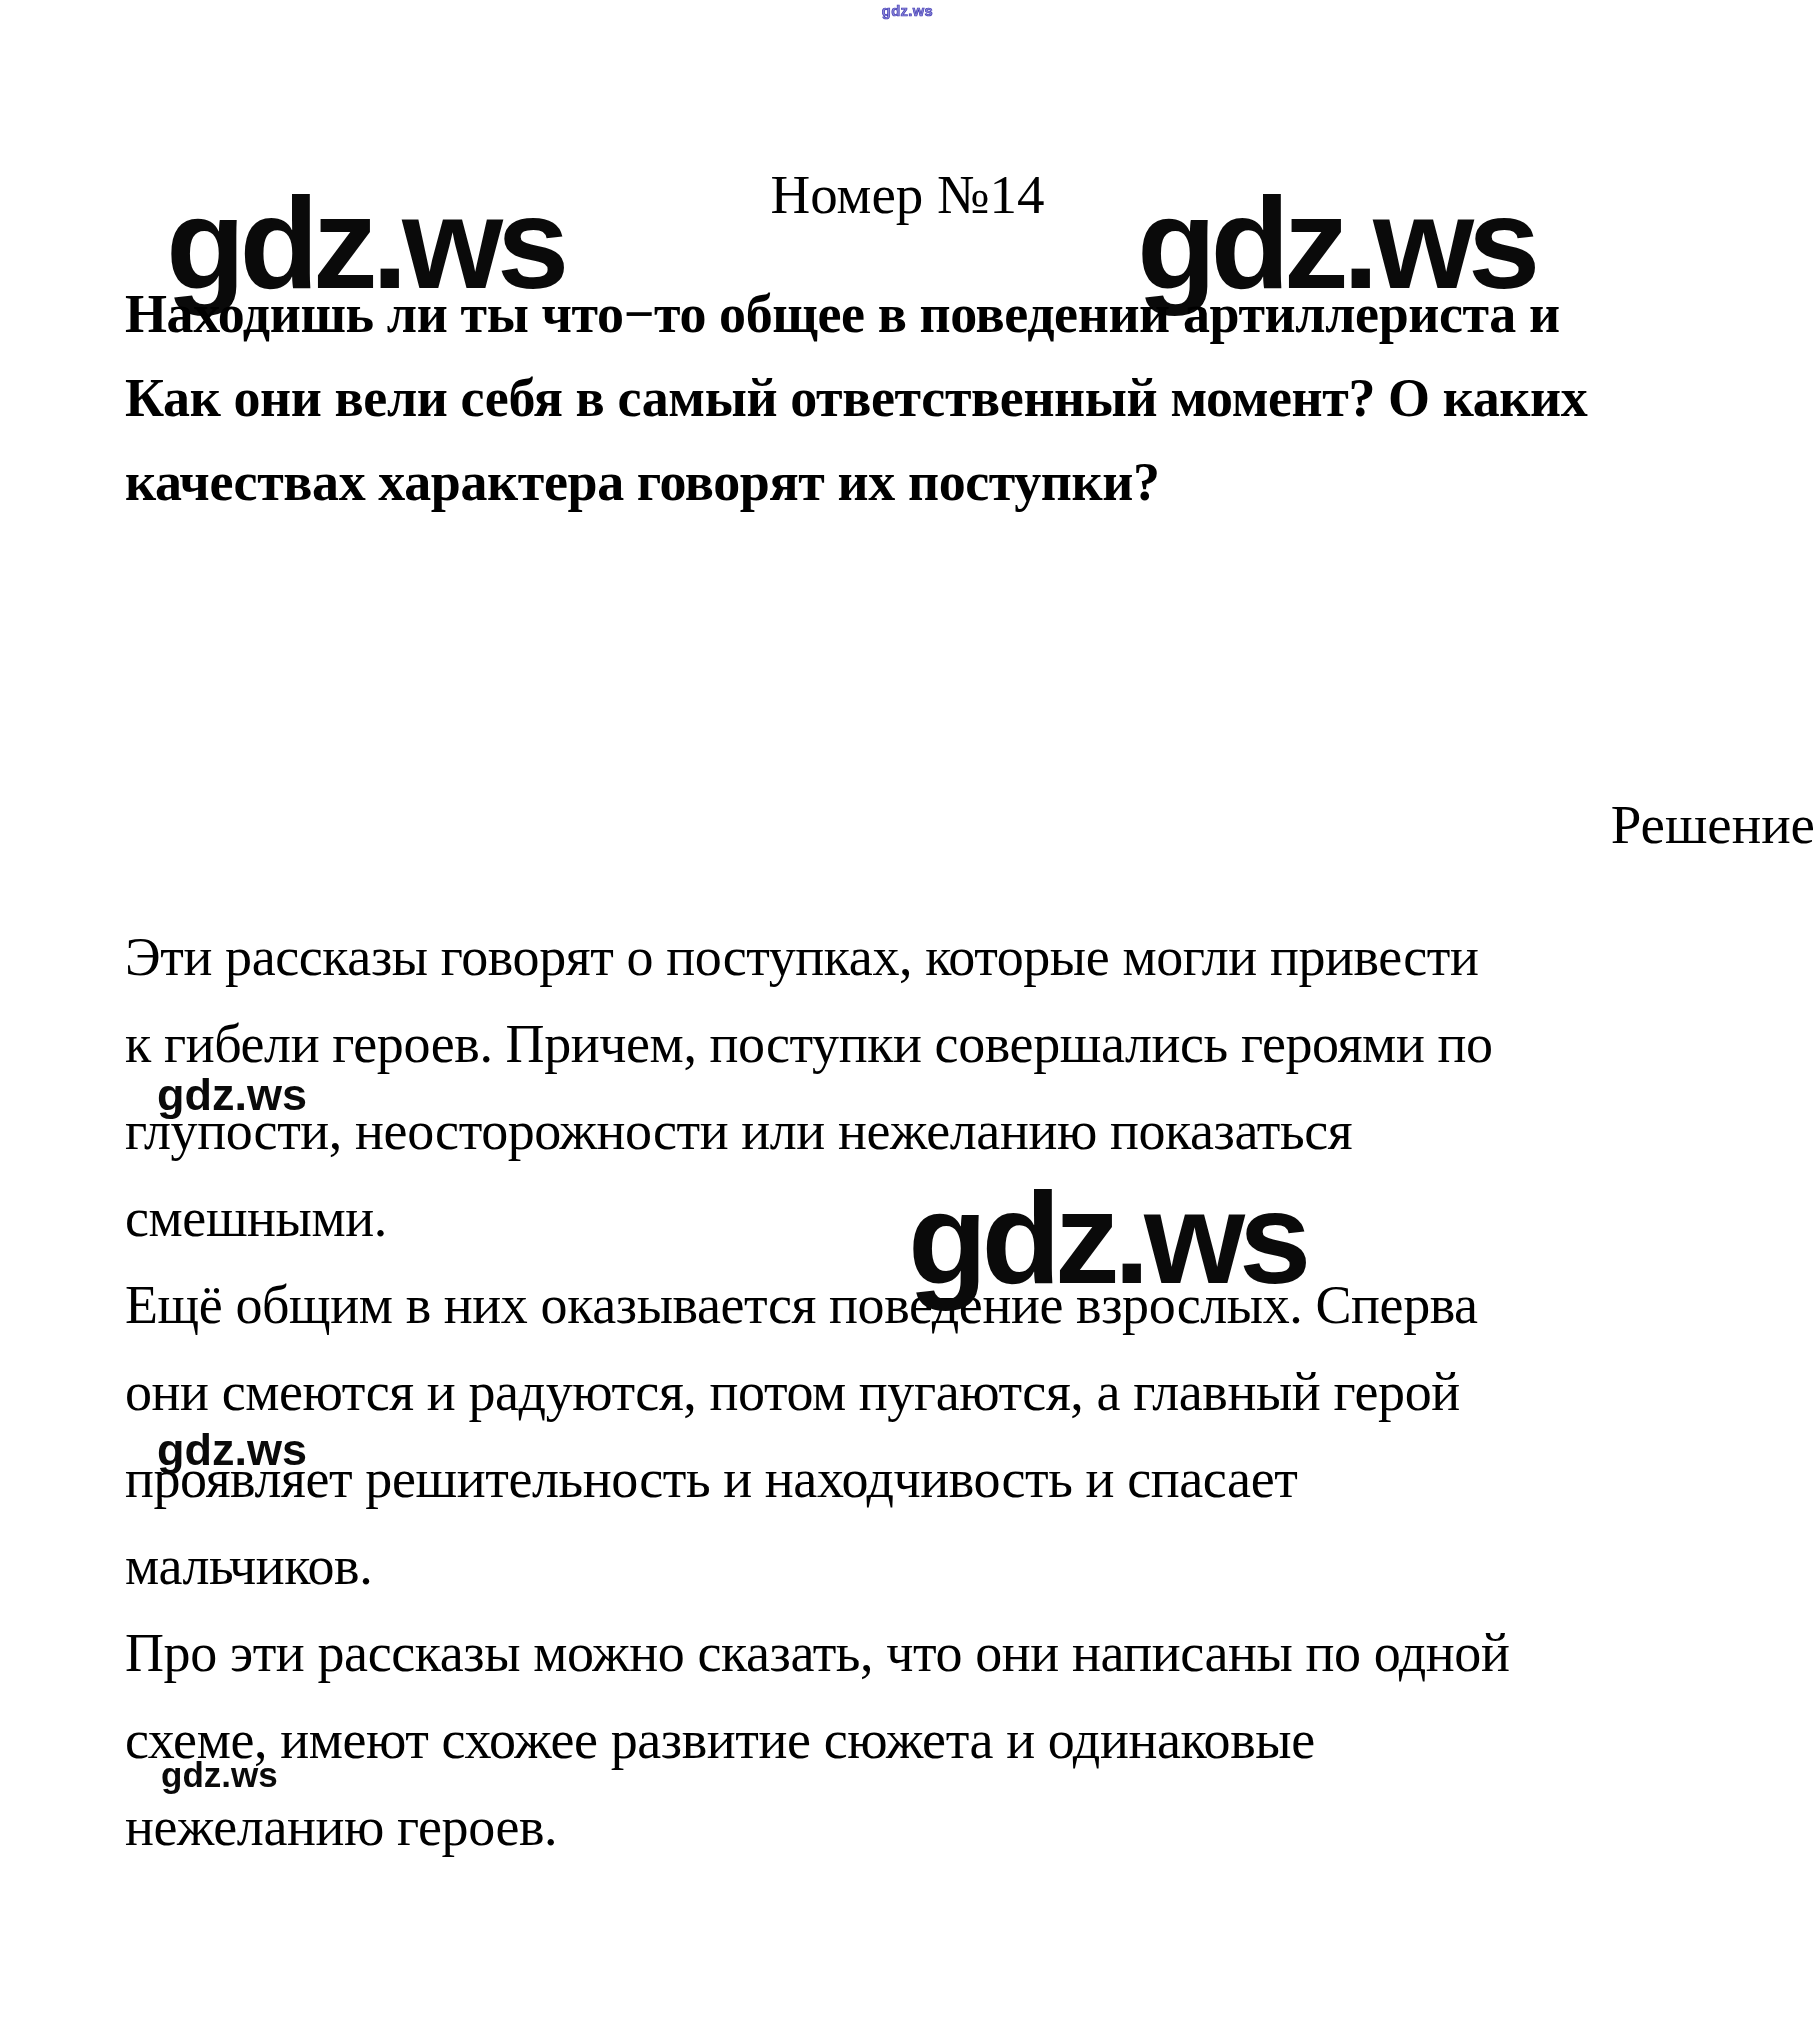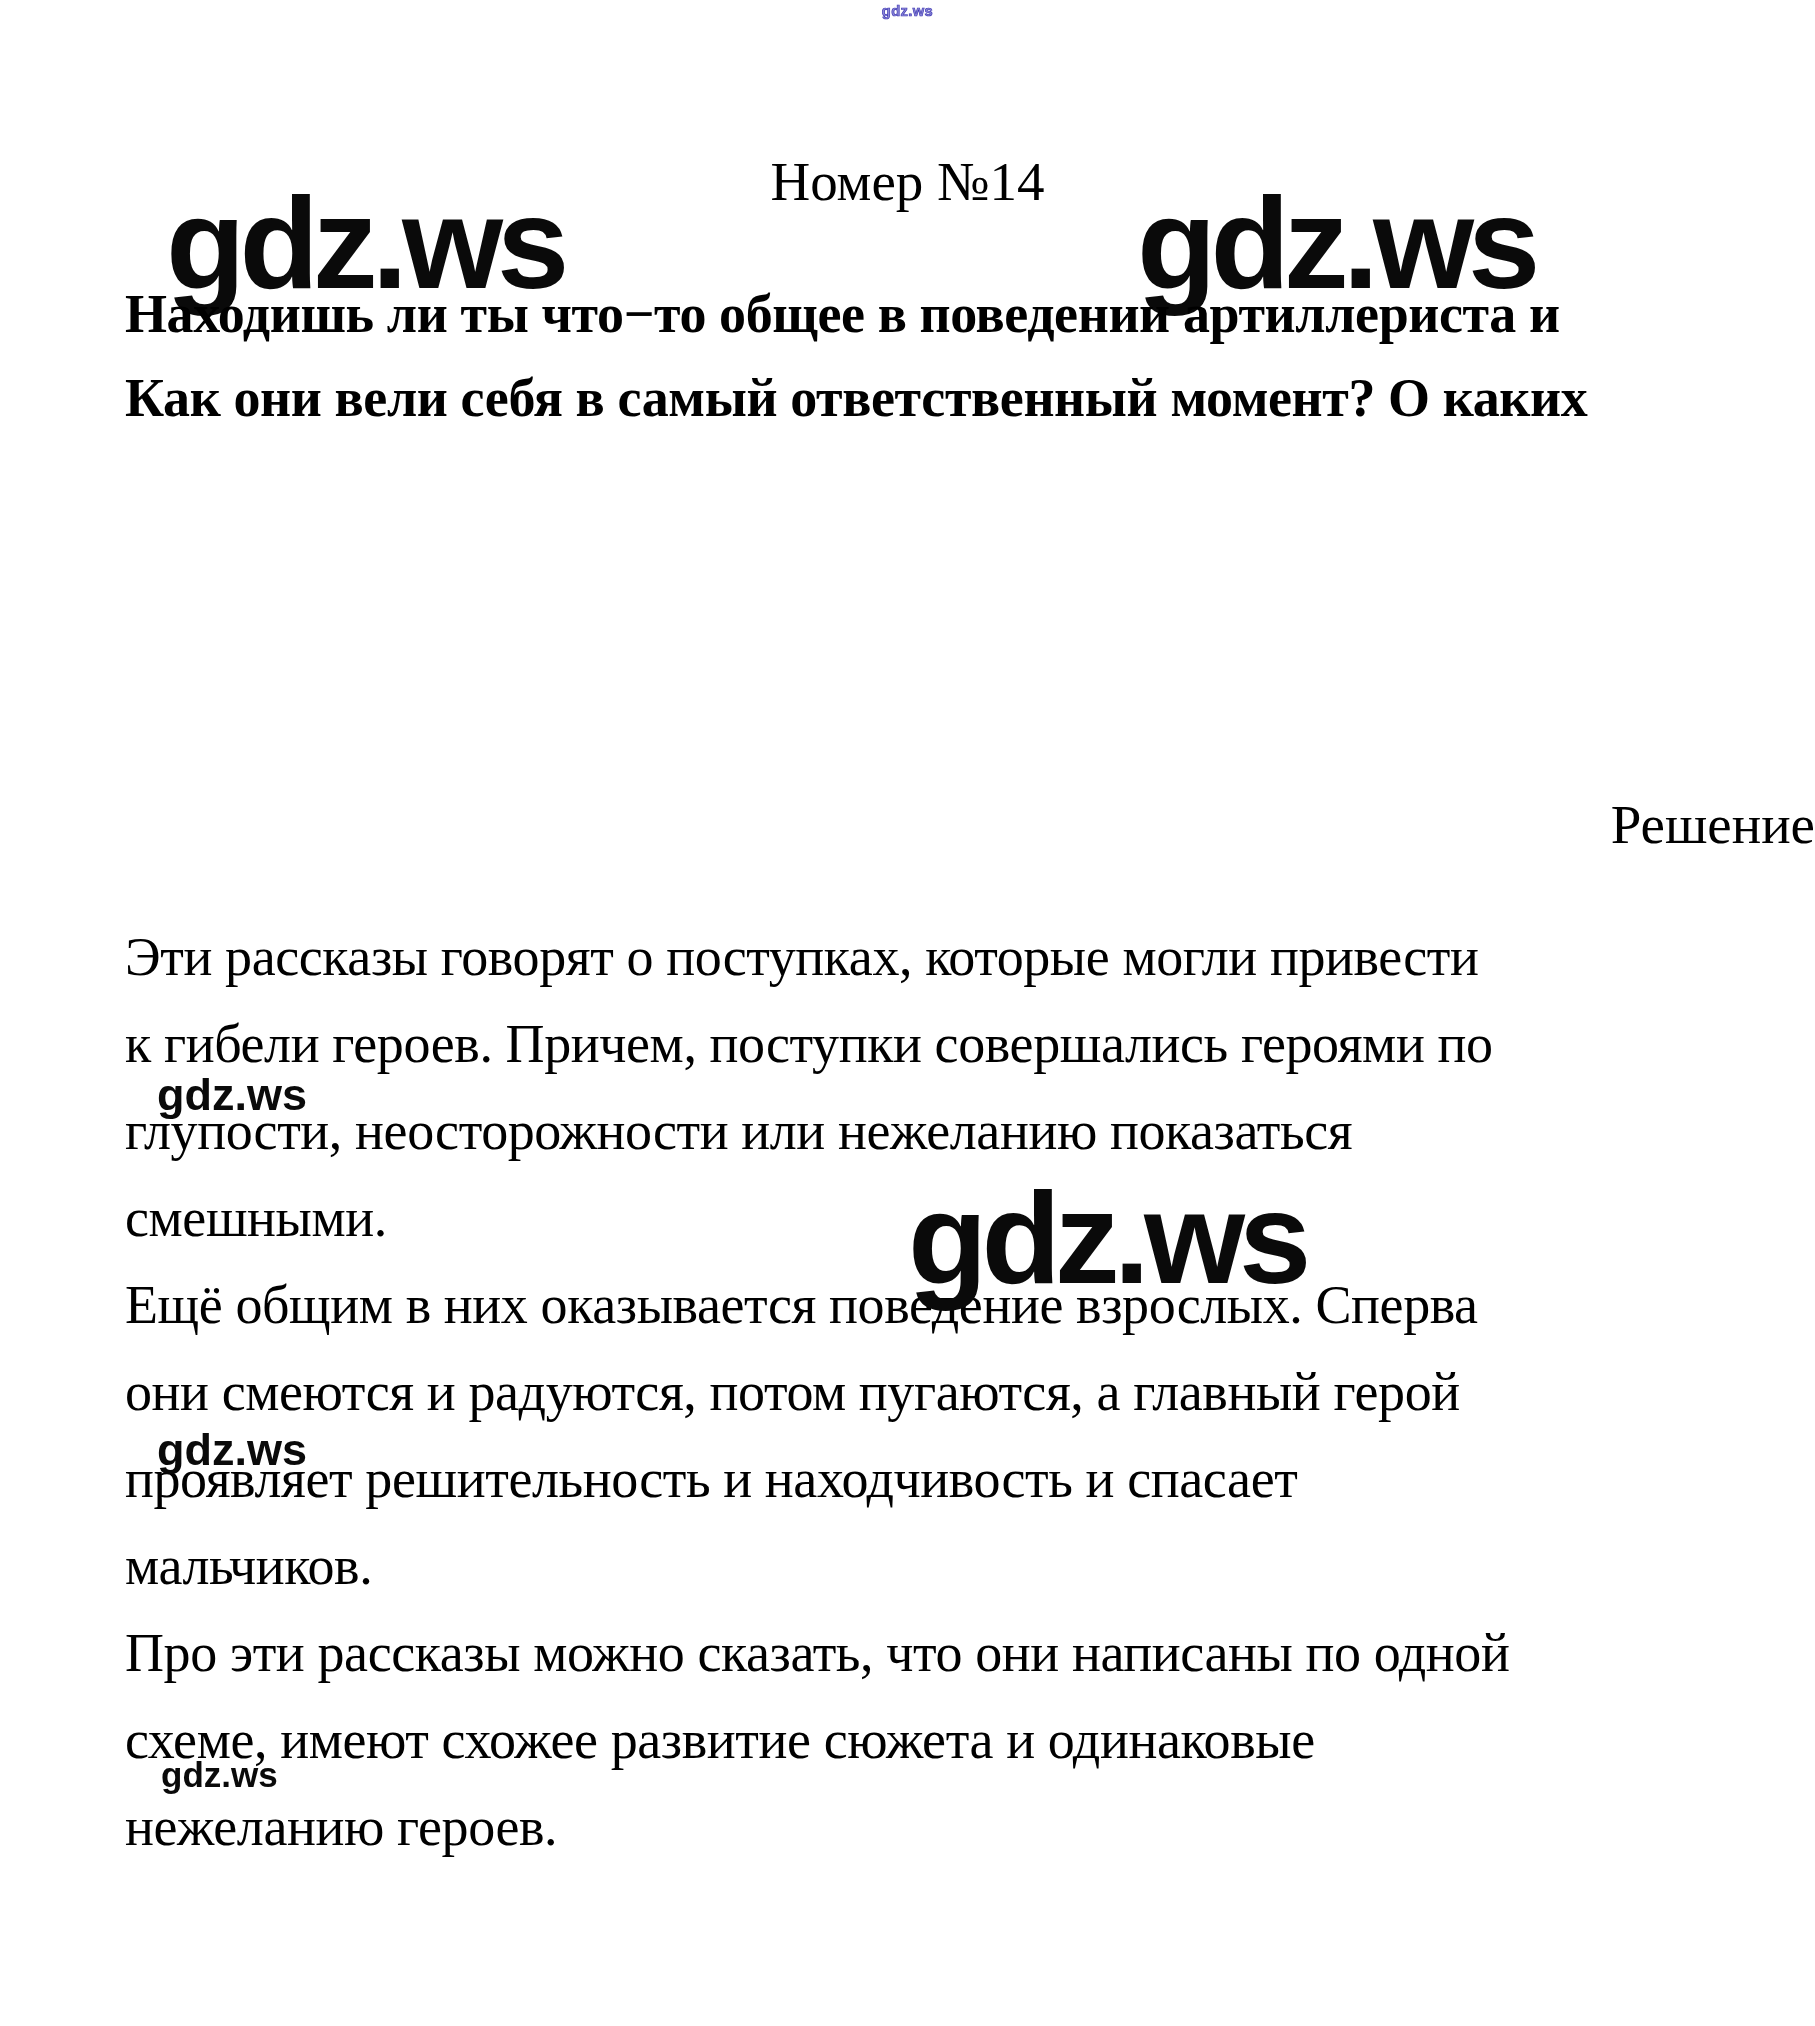--- a/index.html
+++ b/index.html
@@ -7,21 +7,21 @@
     position: relative;
     width: 1815px;
     height: 1966px;
     background: #ffffff;
     color: #000000;
     font-family: "Liberation Serif", serif;
     overflow: hidden;
   }
   .title {
     position: absolute;
-    top: 149px; left: 0; width: 100%;
+    top: 162px; left: 0; width: 100%;
     text-align: center;
     font-size: 55px;
     line-height: 1.2;
     white-space: nowrap;
   }
   .question {
     position: absolute;
     top: 272px; left: 125px;
     font-size: 54px;
     line-height: 84px;
@@ -83,20 +83,21 @@
 
   <div class="title">Номер №14</div>
 
   <div class="wm wm-big wm-big-left">gdz.ws</div>
 
   <div class="wm wm-big wm-big-right">gdz.ws</div>
 
   <div class="question">
       <div class="qline">Находишь ли ты что−то общее в поведении артиллериста и</div>
       <div class="qline">Как они вели себя в самый ответственный момент? О каких</div>
+      <div class="qline">качествах характера говорят их поступки?</div>
     </div>
 
   <div class="heading">Решение</div>
 
   <div class="solution">
       <div class="sline">Эти рассказы говорят о поступках, которые могли привести</div>
       <div class="sline">к гибели героев. Причем, поступки совершались героями по</div>
       <div class="sline">глупости, неосторожности или нежеланию показаться</div>
       <div class="sline">смешными.</div>
       <div class="sline">Ещё общим в них оказывается поведение взрослых. Сперва</div>

